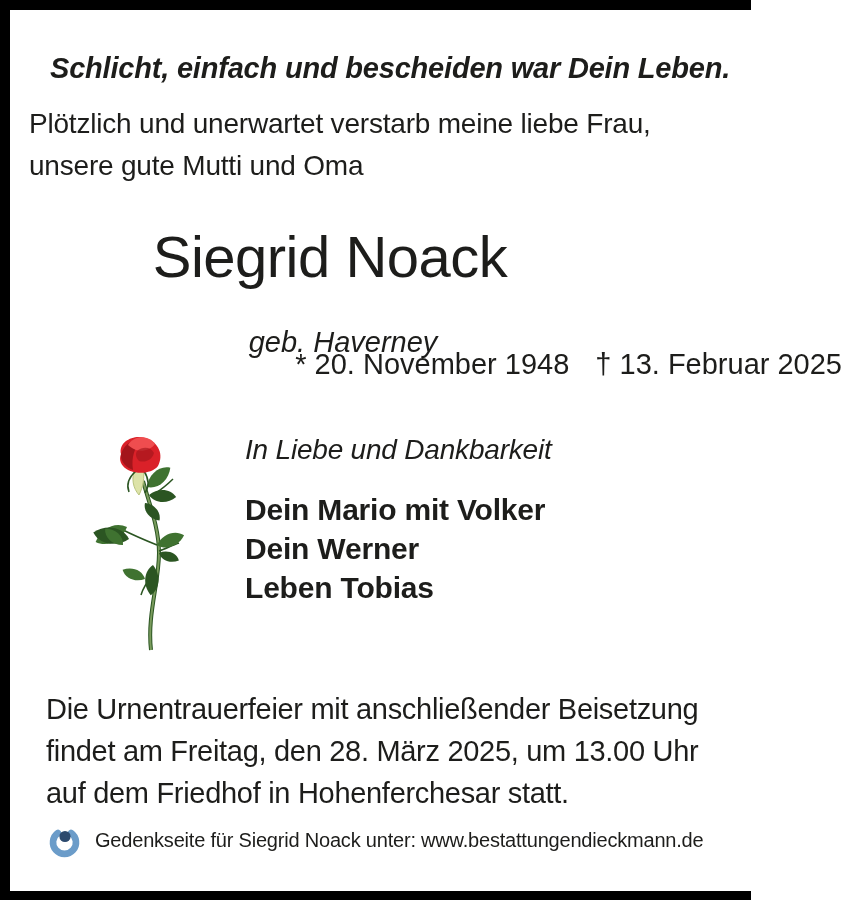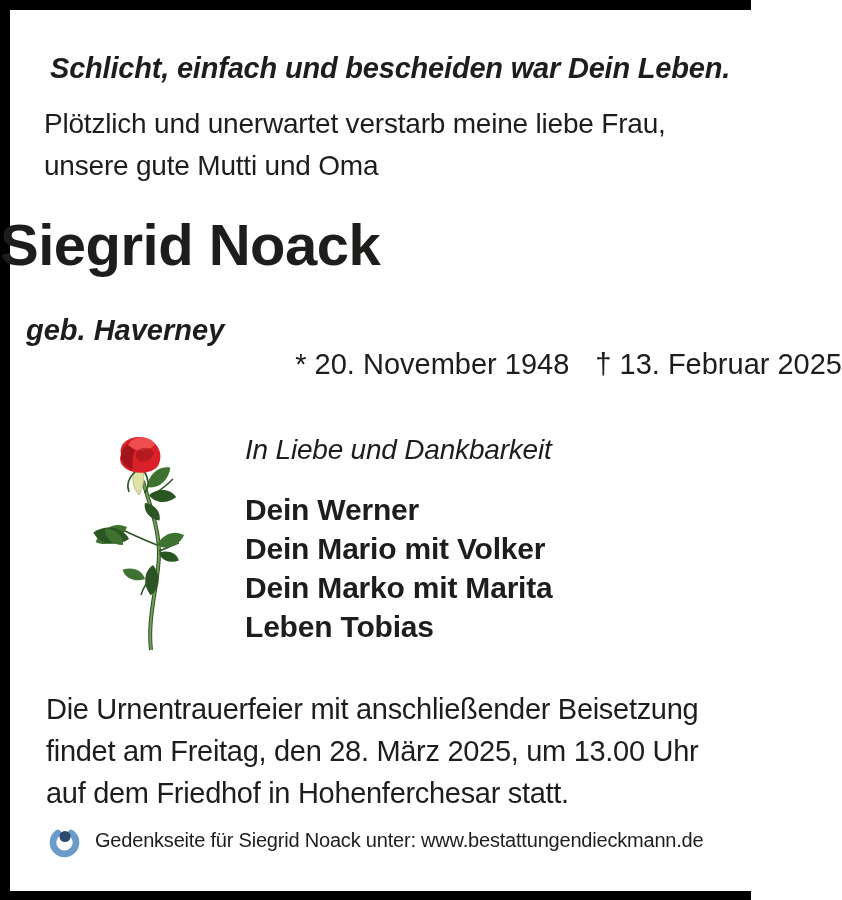--- a/index.html
+++ b/index.html
@@ -20,28 +20,28 @@
   }
   .abs { position: absolute; }
   .motto {
     left: 50px; top: 50px;
     font-size: 29px; line-height: 36px;
     font-weight: bold; font-style: italic;
     letter-spacing: -0.2px;
     white-space: nowrap;
   }
   .intro {
-    left: 44px; top: 103px;
+    left: 29px; top: 103px;
     font-size: 28px; line-height: 42px;
     letter-spacing: -0.2px;
     white-space: nowrap;
   }
   .name-block {
-    left: 0; top: 212px; width: 660px;
-    font-weight: bold;
+    left: 0; top: 224px; width: 660px;
+    text-align: center;
   }
   .deceased-name {
     font-size: 58px; line-height: 66px;
     letter-spacing: -0.5px;
     white-space: nowrap;
   }
   .maiden {
     margin-top: 35px;
     font-size: 29px; line-height: 34px;
     font-style: italic;
@@ -152,23 +152,22 @@
 
     <path class="petal-base" d="M46 21 C43 8 60 1 70 5 C84 9 89 22 83 33 C75 43 54 41 48 33 C44 28 45 24 46 21 Z"></path>
     <path class="petal-dark" d="M46 21 C50 10 58 6 66 6 C60 14 56 24 58 37 C52 35 45 29 46 21 Z"></path>
     <path class="petal-light" d="M53 12 C59 2 74 2 80 11 C76 17 67 19 61 17 C57 15 55 14 53 12 Z"></path>
     <path class="petal-dark" d="M62 18 C68 13 76 14 79 20 C77 27 70 30 64 28 C61 25 60 21 62 18 Z" opacity="0.65"></path>
   </svg>
 
   <div class="abs tribute">In Liebe und Dankbarkeit</div>
 
   <div class="abs mourners">
+    <div>Dein Mario mit Volker</div>
     <div>Dein Werner</div>
-    <div>Dein Mario mit Volker</div>
-    <div>Dein Marko mit Marita</div>
     <div>Leben Tobias</div>
   </div>
 
   <div class="abs funeral">
     <div>Die Urnentrauerfeier mit anschließender Beisetzung</div>
     <div>findet am Freitag, den 28. März 2025, um 13.00 Uhr</div>
     <div>auf dem Friedhof in Hohenferchesar statt.</div>
   </div>
 
   <svg class="abs logo-svg" viewBox="0 0 36 33" aria-hidden="true">

